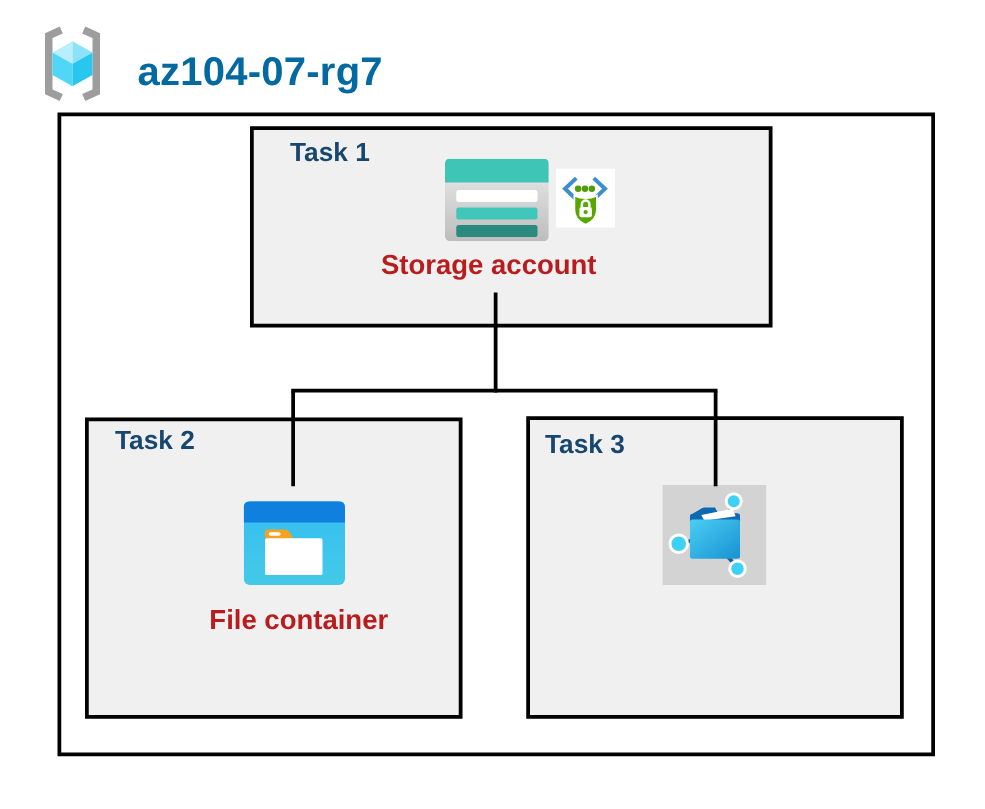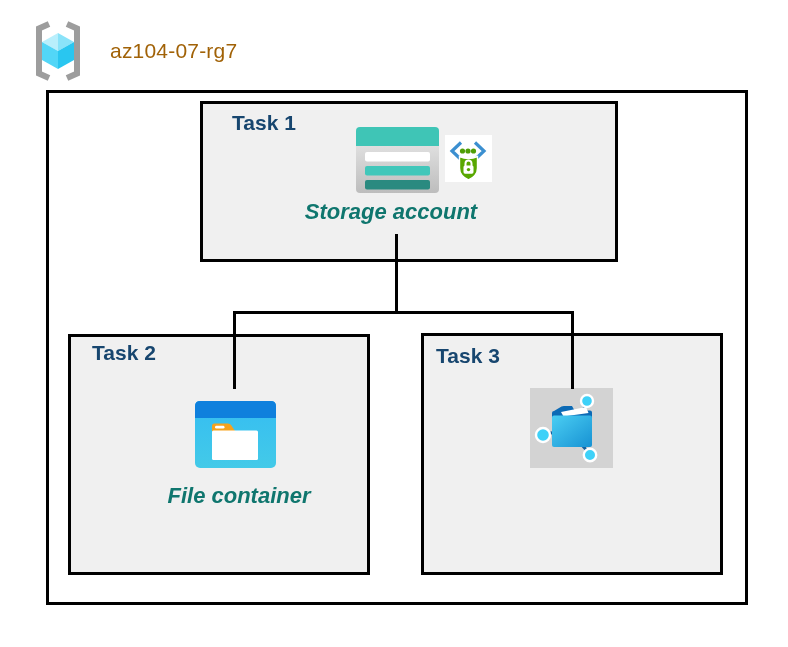--- a/index.html
+++ b/index.html
@@ -10,21 +10,21 @@
     position: relative;
     overflow: hidden;
   }
   .canvas { position: relative; width: 788px; height: 647px; background: #fff; }
 
   
   .rg-header { position: absolute; left: 0; top: 0; width: 788px; height: 90px; }
   .rg-icon { position: absolute; left: 28px; top: 20px; width: 60px; height: 62px; }
   .rg-title {
     position: absolute; left: 110px; top: 39px;
-    font-size: 21px; font-weight: 400; color: #a16207; letter-spacing: 0.2px;
+    font-size: 32px; font-weight: 700; color: #0369a1; letter-spacing: 0.2px;
   }
 
   
   .outer-box {
     position: absolute; left: 46px; top: 90px; width: 702px; height: 515px;
     border: 3px solid #000; background: #fff; box-sizing: border-box;
   }
 
   
   .task-box {
@@ -37,22 +37,22 @@
 
   .task-label {
     position: absolute; font-size: 21px; font-weight: 700; color: #17466f;
     white-space: nowrap;
   }
   .task1 .task-label { left: 29px; top: 7px; }
   .task2 .task-label { left: 21px; top: 4px; }
   .task3 .task-label { left: 12px; top: 8px; }
 
   .resource-label {
-    position: absolute; font-size: 22px; font-weight: 700; color: #0f766e;
-    text-align: center; white-space: nowrap; font-style: italic;
+    position: absolute; font-size: 22px; font-weight: 700; color: #b91c1c;
+    text-align: center; white-space: nowrap;
   }
   .task1 .resource-label { left: 38px;  top: 95px;  width: 300px; }
   .task2 .resource-label { left: 18px;  top: 146px; width: 300px; }
 
   .storage-icon { position: absolute; left: 153px; top: 23px; width: 83px; height: 66px; }
   .secure-badge { position: absolute; left: 242px; top: 31px; width: 47px; height: 47px; background: #fff; }
   .blob-icon    { position: absolute; left: 124px; top: 64px; width: 81px; height: 67px; }
 
   .fileshare-square {
     position: absolute; left: 106px; top: 52px; width: 83px; height: 80px;

